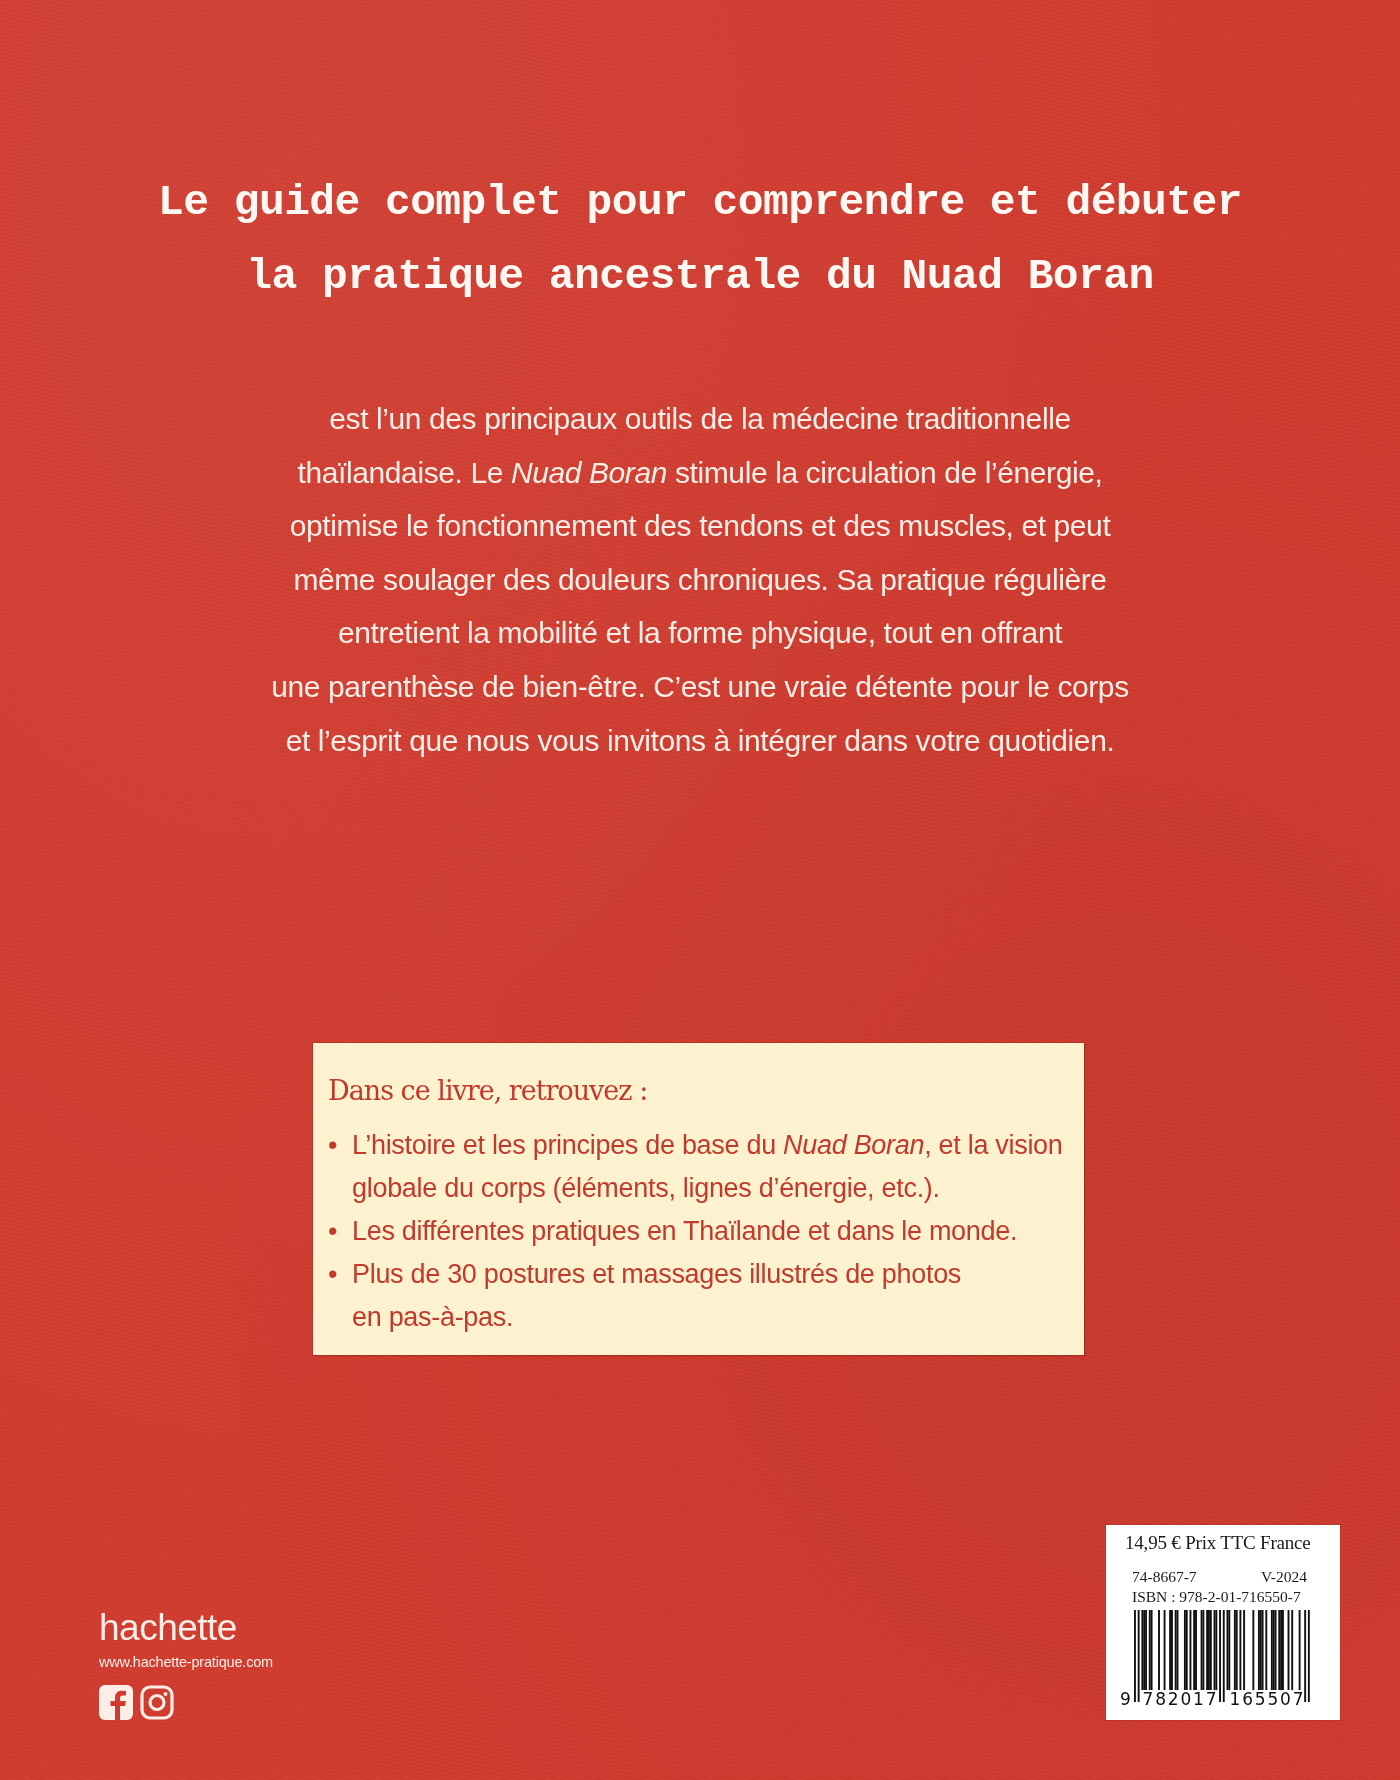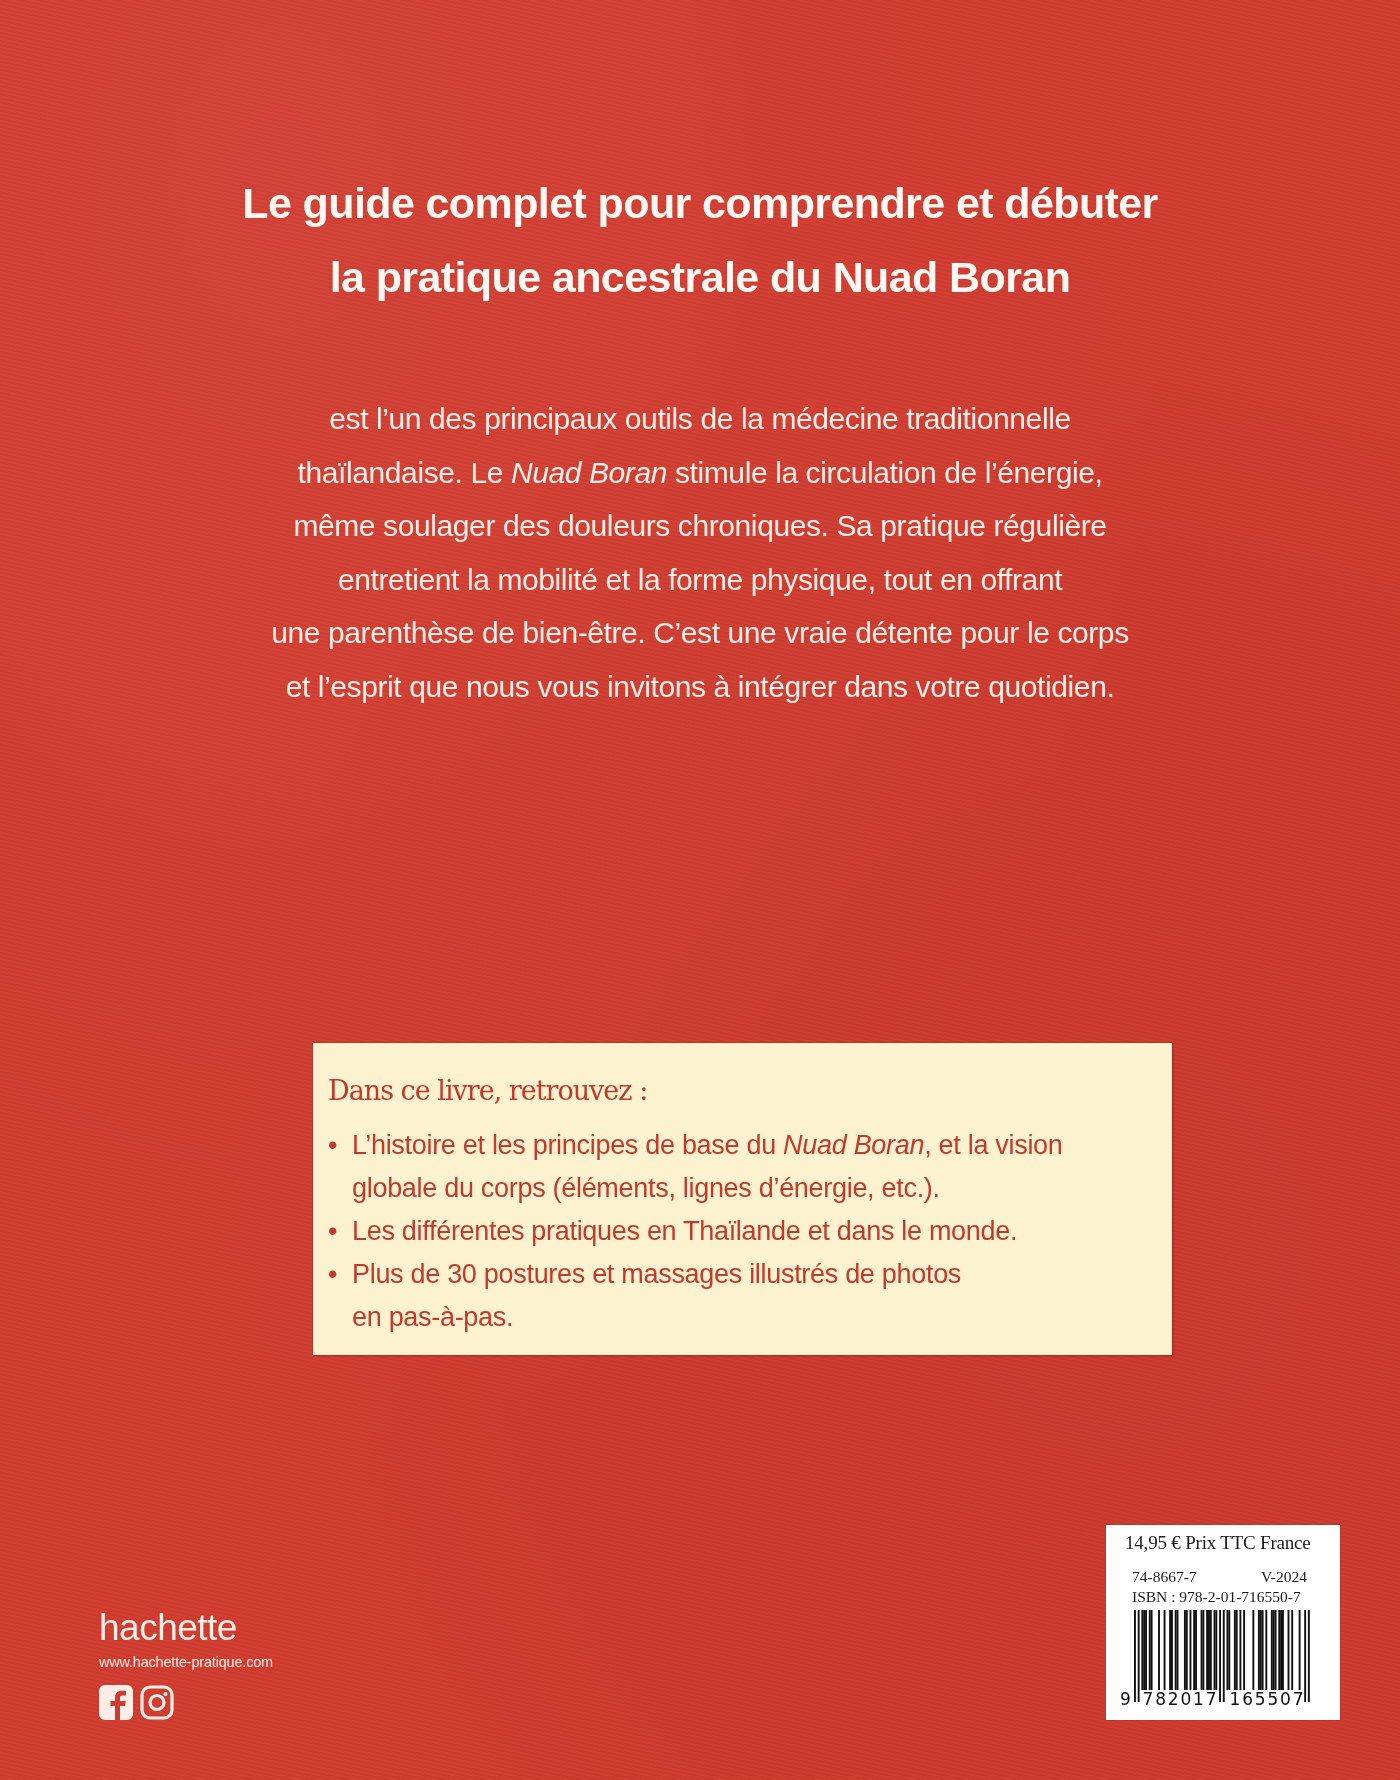--- a/index.html
+++ b/index.html
@@ -8,35 +8,35 @@
     background:#d13b2f;
     background-image:
       radial-gradient(ellipse at 20% 10%, rgba(255,255,255,0.035), transparent 60%),
       radial-gradient(ellipse at 80% 70%, rgba(0,0,0,0.04), transparent 60%),
       repeating-linear-gradient(12deg, rgba(0,0,0,0.018) 0 2px, rgba(255,255,255,0.015) 2px 4px);
     font-family:"Liberation Sans", sans-serif;
   }
   .title {
     position:absolute; left:0; width:1400px; top:166px;
     text-align:center; color:#fff7f2;
-    font-family:Liberation Sans, sans-serif; font-weight:bold;
+    font-family:Liberation Mono, monospace; font-weight:bold;
     font-size:43px; line-height:74px; letter-spacing:-0.6px;
     text-shadow:0 0 1px rgba(0,0,0,0.15);
   }
   .title .line { display:block; white-space:nowrap; }
   .body-text {
     position:absolute; left:0; width:1400px; top:392px;
     text-align:center; color:#fbeee6;
     font-family:"Liberation Sans", sans-serif;
     font-size:30px; line-height:53.6px; letter-spacing:-0.4px;
   }
   .body-text .line { display:block; white-space:nowrap; }
   .body-text em { font-style:italic; }
   .box {
-    position:absolute; left:313px; top:1043px; width:859px; height:312px;
+    position:absolute; left:313px; top:1043px; width:771px; height:312px;
     background:#fdf2cf; box-shadow:0 0 0 1px rgba(150,40,30,0.35), 1px 1px 2px rgba(0,0,0,0.2);
     color:#c23a2c; box-sizing:border-box;
   }
   .box-heading {
     position:absolute; left:15px; top:32px;
     font-family:"DejaVu Serif", serif; font-size:27px; letter-spacing:-1px;
     color:#c0392b; white-space:nowrap;
   }
   .box-list { position:absolute; left:15px; top:81px; margin:0; padding:0; list-style:none;
     font-family:"Liberation Sans", sans-serif; font-size:27px; line-height:43px; letter-spacing:-0.3px; }
@@ -66,20 +66,21 @@
 <body>
 
 <div class="title">
   <span class="line">Le guide complet pour comprendre et débuter</span>
   <span class="line">la pratique ancestrale du Nuad Boran</span>
 </div>
 
 <div class="body-text">
   <span class="line">est l’un des principaux outils de la médecine traditionnelle</span>
   <span class="line"><span>thaïlandaise. Le </span><em>Nuad Boran</em><span> stimule la circulation de l’énergie,</span></span>
+  <span class="line">optimise le fonctionnement des tendons et des muscles, et peut</span>
   <span class="line">même soulager des douleurs chroniques. Sa pratique régulière</span>
   <span class="line">entretient la mobilité et la forme physique, tout en offrant</span>
   <span class="line">une parenthèse de bien-être. C’est une vraie détente pour le corps</span>
   <span class="line">et l’esprit que nous vous invitons à intégrer dans votre quotidien.</span>
 </div>
 
 <div class="box">
   <div class="box-heading">Dans ce livre, retrouvez :</div>
   <ul class="box-list">
     <li>

